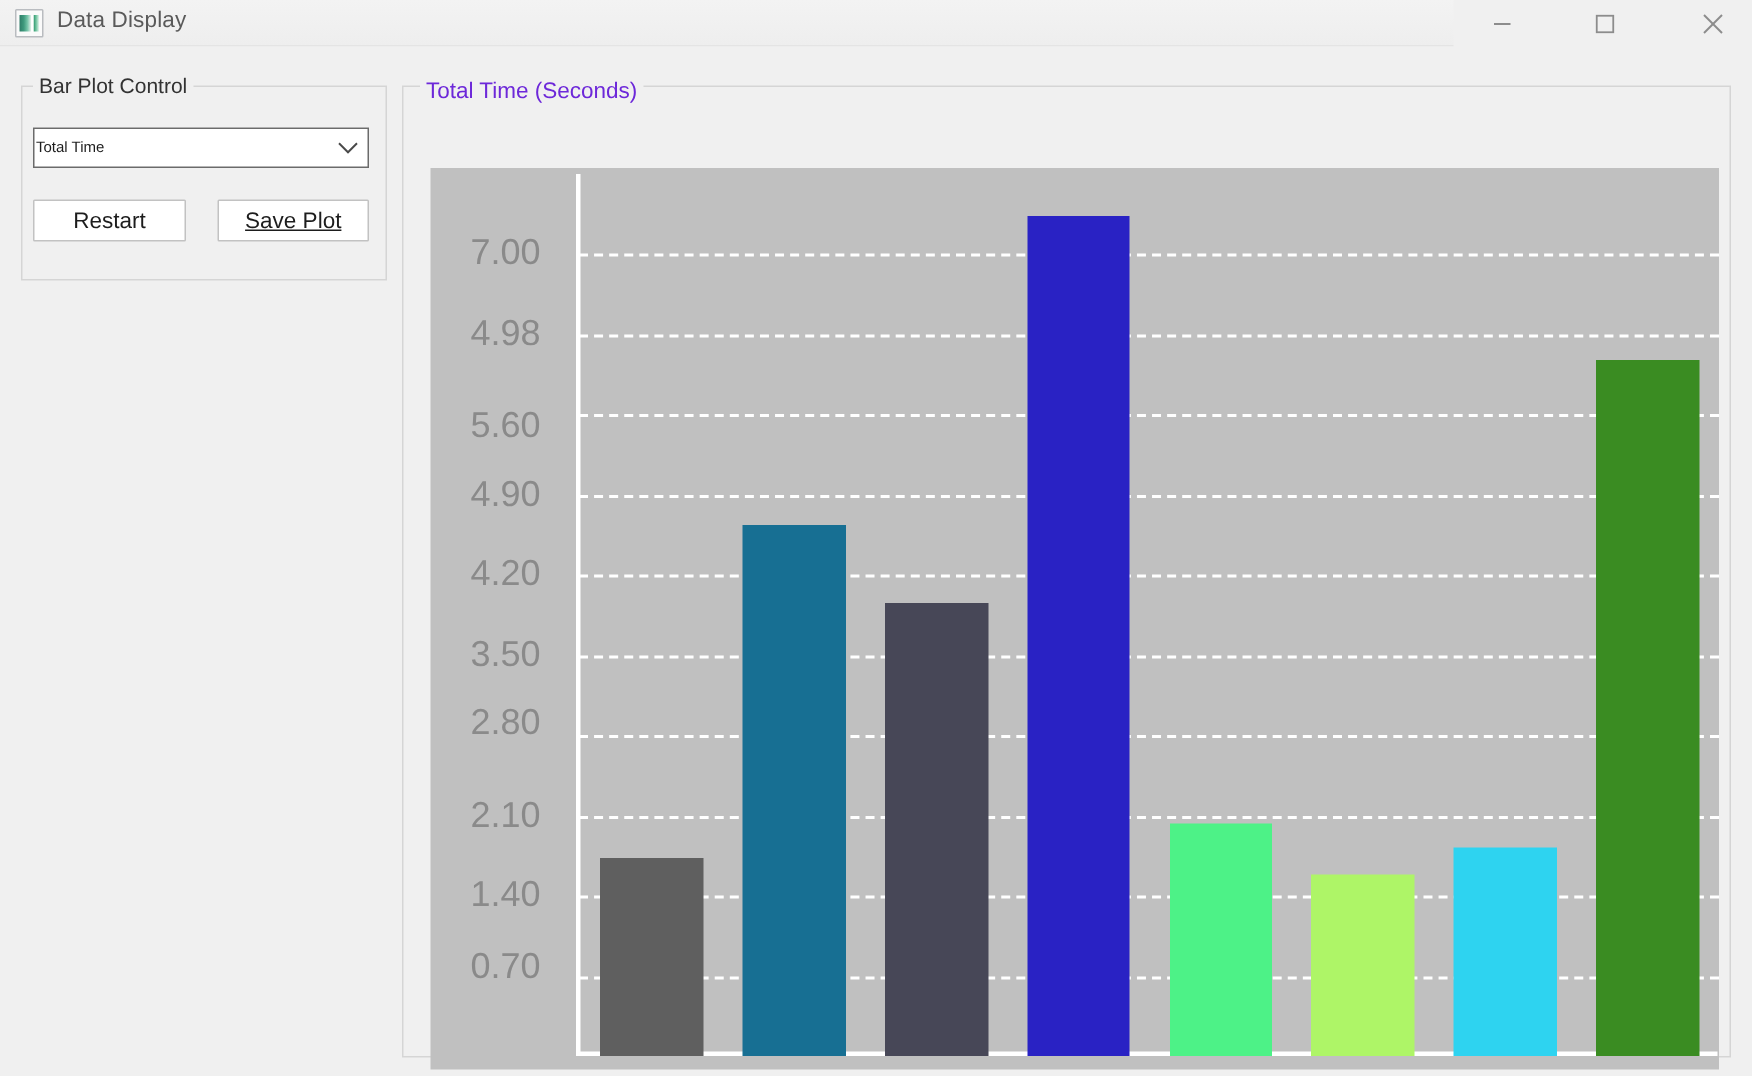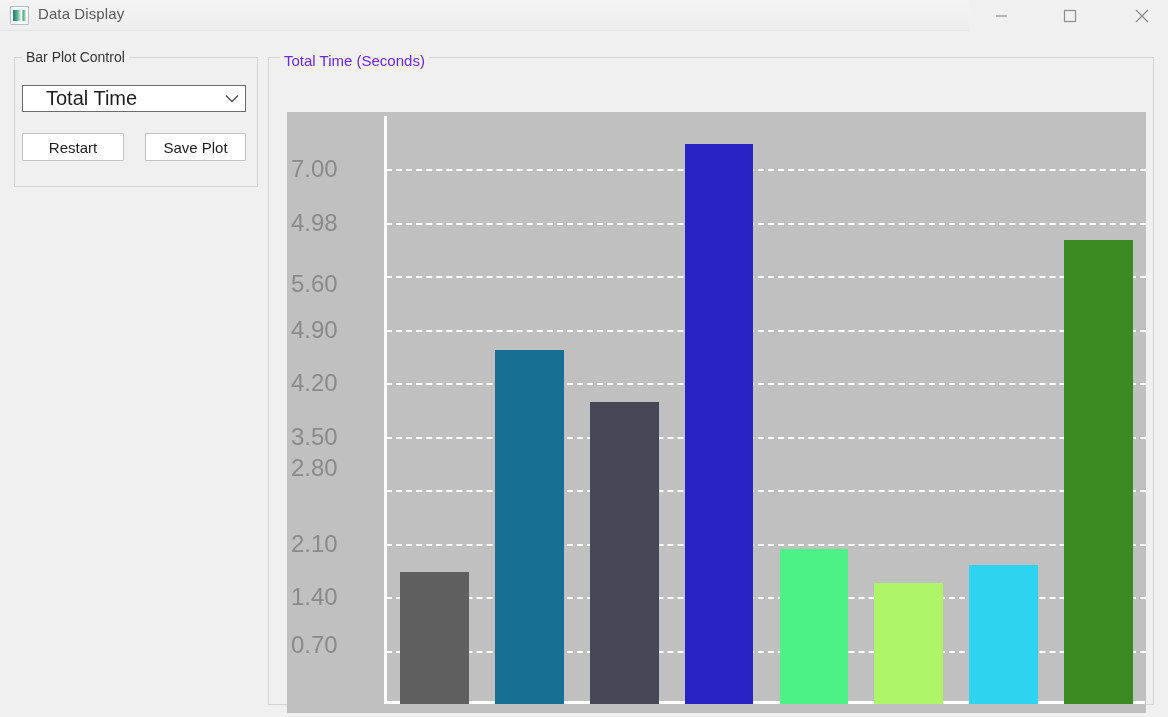--- a/index.html
+++ b/index.html
@@ -57,32 +57,32 @@
     position: absolute; left: 22px; top: 18px;
     background: #f0f0f0; padding: 0 4px;
     font-size: 14px; color: #333;
   }
   #combo {
     position: absolute; left: 22px; top: 54px; width: 224px; height: 27px;
     background: #ffffff; border: 1px solid #6b6b6b;
     display: flex; align-items: center;
   }
   #combo-value {
-    padding-left: 23px; font-size: 20px; color: #1d1d1d; flex: 1;
+    padding-left: 1px; font-size: 10px; color: #1d1d1d; flex: 1;
   }
   #combo-arrow { width: 26px; display: flex; align-items: center; justify-content: center; }
   .btn {
     position: absolute; top: 102px; height: 28px;
     background: #ffffff; border: 1px solid #c2c2c2;
     font-size: 15px; color: #1d1d1d;
     display: flex; align-items: center; justify-content: center;
     border-radius: 1px;
   }
   #btn-restart { left: 22px; width: 102px; text-align: right; }
-  #btn-saveplot { left: 145px; width: 101px; }
+  #btn-saveplot { left: 145px; width: 101px; text-decoration: underline; }
 
   
   #plot-group {
     position: absolute; left: 268px; top: 26px; width: 886px; height: 648px;
     border: 1px solid #d5d5d5;
   }
   #plot-group-title {
     position: absolute; left: 280px; top: 21px;
     background: #f0f0f0; padding: 0 4px;
     font-size: 15px; color: #6d28d9;
@@ -91,21 +91,21 @@
   
   #chart {
     position: absolute; left: 287px; top: 81px; width: 859px; height: 601px;
     background: #c0c0c0;
   }
   #plot-inner {
     position: absolute; left: 0; top: 0; width: 859px; height: 601px;
   }
   .ytick {
     position: absolute; right: 763px; width: 92px;
-    text-align: left;
+    text-align: center;
     font-size: 24px; color: #8a8a8a;
     transform: translateY(-50%);
     white-space: nowrap;
   }
   .gridline {
     position: absolute; left: 99px; right: 0; height: 0;
     border-top: 2px dashed #ffffff;
   }
   #yaxis-line {
     position: absolute; left: 97px; top: 4px; width: 3px; bottom: 9px;
@@ -189,21 +189,21 @@
           <div class="gridline" style="top: 271.273px;"></div>
           <div class="gridline" style="top: 217.818px;"></div>
           <div class="gridline" style="top: 164.364px;"></div>
           <div class="gridline" style="top: 110.909px;"></div>
           <div class="gridline" style="top: 57.4545px;"></div>
         </div>
       <div id="ytick-layer">
           <div class="ytick" style="top: 533px;">0.70</div>
           <div class="ytick" style="top: 485.091px;">1.40</div>
           <div class="ytick" style="top: 431.636px;">2.10</div>
-          <div class="ytick" style="top: 356px;">2.80</div>
+          <div class="ytick" style="top: 370px;">2.80</div>
           <div class="ytick" style="top: 324.727px;">3.50</div>
           <div class="ytick" style="top: 271.273px;">4.20</div>
           <div class="ytick" style="top: 217.818px;">4.90</div>
           <div class="ytick" style="top: 172px;">5.60</div>
           <div class="ytick" style="top: 110.909px;">4.98</div>
           <div class="ytick" style="top: 57.4545px;">7.00</div>
         </div>
       <div id="yaxis-line"></div>
       <div id="xaxis-line"></div>
       <div id="bars">

